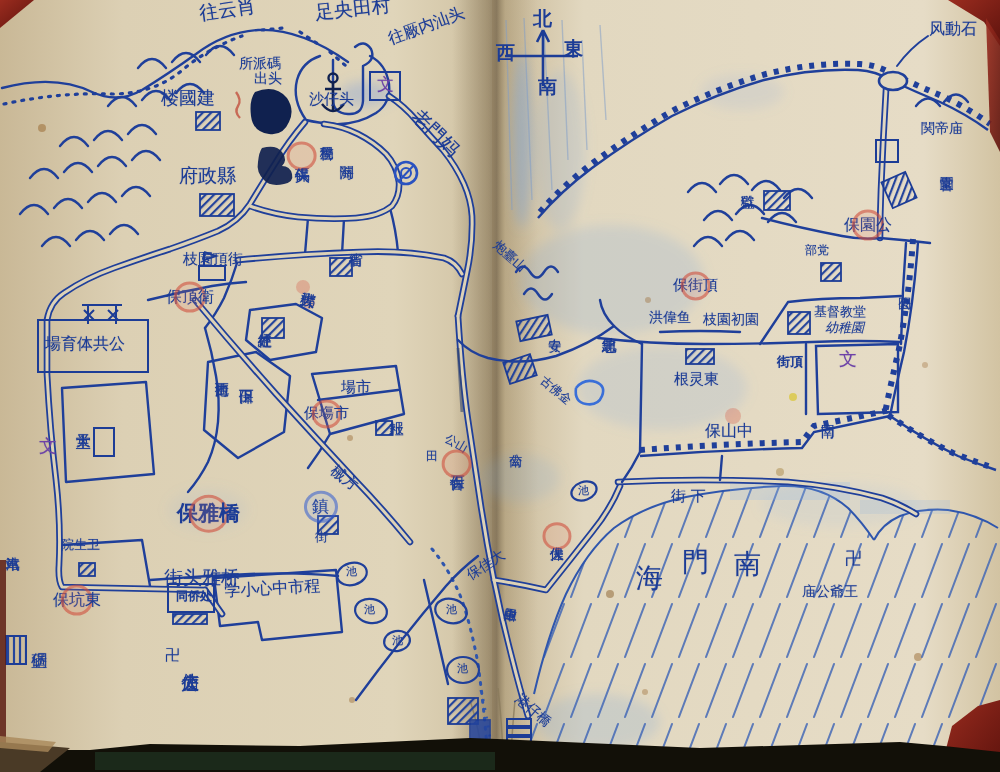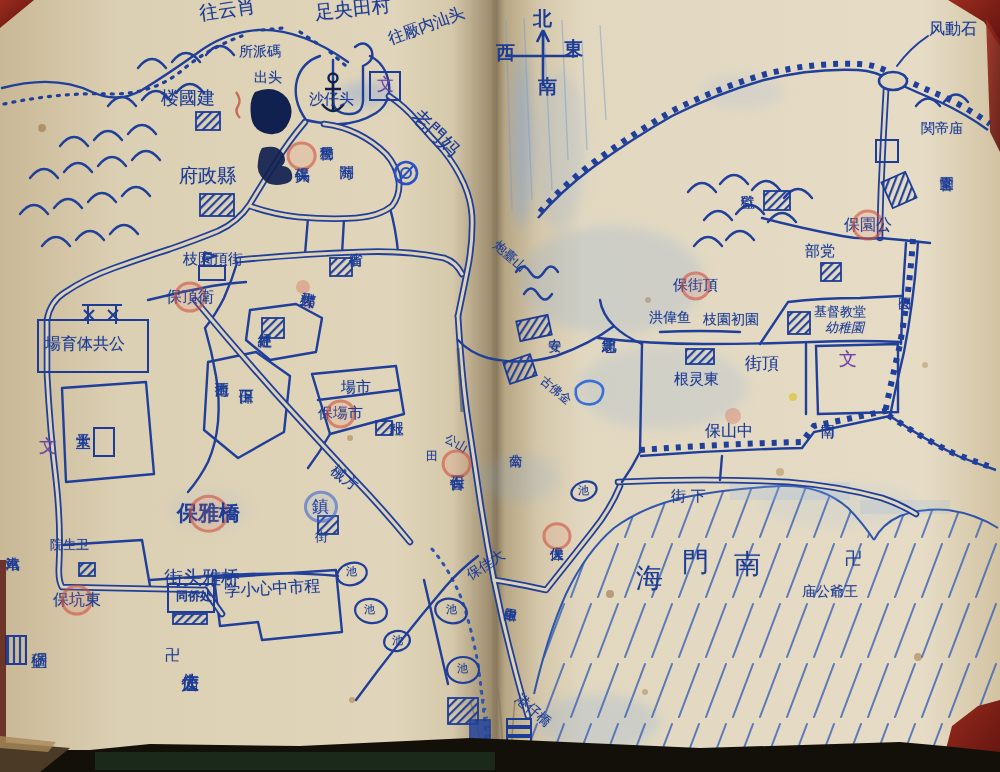--- a/index.html
+++ b/index.html
@@ -324,51 +324,51 @@
   <div class="compass" style="left:533px;top:6px">北</div>
   <div class="compass" style="left:538px;top:74px">南</div>
   <div class="compass" style="left:496px;top:40px">西</div>
   <div class="compass" style="left:564px;top:36px">東</div>
 </div>
 
 <div id="labels">
       <div class="lab" style="left: 198px; top: 4px; font-size: 19px; transform: rotate(-8deg);"><span>往</span><span>云</span><span>肖</span></div>
       <div class="lab" style="left: 314px; top: 3px; font-size: 19px; transform: rotate(-6deg);"><span>足</span><span>央</span><span>田</span><span>村</span></div>
       <div class="lab" style="left: 386px; top: 32px; font-size: 16px; transform: rotate(-20deg);"><span>往</span><span>厰</span><span>内</span><span>汕</span><span>头</span></div>
-      <div class="lab" style="left: 239px; top: 44px; font-size: 14px;"><span>所</span><span>派</span><span>碼</span></div>
-      <div class="lab" style="left: 254px; top: 71px; font-size: 14px; font-family: Liberation Serif, serif;"><span>出</span><span>头</span></div>
+      <div class="lab" style="left: 239px; top: 56px; font-size: 14px;"><span>所</span><span>派</span><span>碼</span></div>
+      <div class="lab" style="left: 254px; top: 71px; font-size: 14px;"><span>出</span><span>头</span></div>
       <div class="lab" style="left: 161px; top: 89px; font-size: 18px;"><span>楼</span><span>國</span><span>建</span></div>
       <div class="lab" style="left: 309px; top: 92px; font-size: 15px;"><span>沙</span><span>仔</span><span>头</span></div>
       <div class="lab" style="left: 377px; top: 76px; font-size: 17px; color: rgb(112, 64, 168);"><span>文</span></div>
       <div class="lab" style="left: 422px; top: 106px; font-size: 19px; transform: rotate(44deg);"><span>老</span><span>門</span><span>妈</span></div>
       <div class="lab" style="left: 179px; top: 166px; font-size: 19px;"><span>府</span><span>政</span><span>縣</span></div>
       <div class="lab v" style="left: 294px; top: 156px; font-size: 15px;"><span class="ring ">碼</span><span>头</span><span>保</span></div>
       <div class="lab v" style="left: 320px; top: 136px; font-size: 14px;"><span>稅</span><span>警</span><span>局</span></div>
       <div class="lab v" style="left: 340px; top: 155px; font-size: 14px;"><span>海</span><span>關</span></div>
       <div class="lab v" style="left: 349px; top: 242px; font-size: 14px;"><span>省</span><span>衙</span></div>
       <div class="lab" style="left: 183px; top: 252px; font-size: 15px;"><span>枝</span><span>園</span><span>頂</span><span>街</span></div>
       <div class="lab" style="left: 166px; top: 289px; font-size: 16px;"><span>保</span><span class="ring ">頂</span><span>衛</span></div>
       <div class="lab v" style="left: 304px; top: 279px; font-size: 15px; transform: rotate(12deg);"><span>大</span><span>楪</span><span>郵</span></div>
       <div class="lab v" style="left: 258px; top: 323px; font-size: 14px;"><span>經</span><span>征</span><span>处</span></div>
       <div class="lab" style="left: 45px; top: 336px; font-size: 16px;"><span>場</span><span>育</span><span>体</span><span>共</span><span>公</span></div>
       <div class="lab" style="left: 39px; top: 437px; font-size: 18px; color: rgb(112, 64, 168);"><span>文</span></div>
       <div class="lab v" style="left: 75px; top: 422px; font-size: 15px;"><span>天</span><span>主</span><span>堂</span></div>
       <div class="lab v" style="left: 215px; top: 372px; font-size: 14px;"><span>西</span><span>池</span><span>街</span></div>
       <div class="lab v" style="left: 238px; top: 378px; font-size: 15px;"><span>下</span><span>田</span><span>保</span></div>
       <div class="lab" style="left: 341px; top: 380px; font-size: 15px;"><span>場</span><span>市</span></div>
-      <div class="lab" style="left: 318px; top: 406px; font-size: 15px;"><span>保</span><span class="ring ">塲</span><span>市</span></div>
+      <div class="lab" style="left: 304px; top: 406px; font-size: 15px;"><span>保</span><span class="ring ">塲</span><span>市</span></div>
       <div class="lab v" style="left: 390px; top: 410px; font-size: 14px;"><span>报</span><span>社</span></div>
       <div class="lab" style="left: 337px; top: 463px; font-size: 15px; transform: rotate(38deg);"><span>械</span><span>方</span></div>
       <div class="lab" style="left: 312px; top: 498px; font-size: 17px;"><span class="ring blue">鎮</span></div>
       <div class="lab" style="left: 315px; top: 530px; font-size: 13px;"><span>街</span></div>
       <div class="lab b" style="left: 177px; top: 503px; font-size: 21px;"><span>保</span><span class="ring ">雅</span><span>橋</span></div>
       <div class="lab" style="left: 164px; top: 548px; font-size: 19px; margin-top: 20px;"><span>街</span><span>头</span><span>雅</span><span>桥</span></div>
       <div class="lab" style="left: 176px; top: 590px; font-size: 12px; font-weight: bold;"><span>同</span><span>侨</span><span>处</span></div>
       <div class="lab" style="left: 224px; top: 583px; font-size: 16px; transform: rotate(-3deg);"><span>学</span><span>小</span><span>心</span><span>中</span><span>市</span><span>程</span></div>
-      <div class="lab" style="left: 50px; top: 538px; font-size: 13px;"><span>院</span><span>生</span><span>卫</span></div>
+      <div class="lab" style="left: 61px; top: 538px; font-size: 13px;"><span>院</span><span>生</span><span>卫</span></div>
       <div class="lab v" style="left: 6px; top: 546px; font-size: 14px;"><span>汽</span><span>車</span><span>站</span></div>
       <div class="lab" style="left: 53px; top: 592px; font-size: 16px;"><span>保</span><span class="ring ">坑</span><span>東</span></div>
       <div class="lab v" style="left: 31px; top: 640px; font-size: 16px;"><span>碉</span><span>堡</span></div>
       <div class="lab" style="left: 165px; top: 648px; font-size: 15px;"><span>卍</span></div>
       <div class="lab v" style="left: 181px; top: 659px; font-size: 18px;"><span>大</span><span>使</span><span>公</span><span>庙</span></div>
       <div class="lab" style="left: 346px; top: 566px; font-size: 11px;"><span>池</span></div>
       <div class="lab" style="left: 364px; top: 604px; font-size: 11px;"><span>池</span></div>
       <div class="lab" style="left: 392px; top: 635px; font-size: 11px;"><span>池</span></div>
       <div class="lab" style="left: 446px; top: 604px; font-size: 11px;"><span>池</span></div>
       <div class="lab" style="left: 457px; top: 663px; font-size: 11px;"><span>池</span></div>
@@ -382,31 +382,31 @@
       <div class="lab v" style="left: 449px; top: 464px; font-size: 15px;"><span>石</span><span class="ring ">古</span><span>保</span></div>
       <div class="lab" style="left: 464px; top: 570px; font-size: 14px; transform: rotate(-33deg);"><span>保</span><span>佳</span><span>大</span></div>
       <div class="lab v" style="left: 550px; top: 536px; font-size: 14px;"><span>大</span><span class="ring ">佳</span><span>保</span></div>
       <div class="lab v" style="left: 507px; top: 597px; font-size: 13px; transform: rotate(10deg);"><span>自</span><span>卫</span><span>中</span><span>隊</span></div>
       <div class="lab" style="left: 522px; top: 691px; font-size: 14px; transform: rotate(40deg);"><span>港</span><span>仔</span><span>橋</span></div>
       <div class="lab" style="left: 929px; top: 21px; font-size: 16px;"><span>风</span><span>動</span><span>石</span></div>
       <div class="lab" style="left: 921px; top: 121px; font-size: 14px;"><span>関</span><span>帝</span><span>庙</span></div>
       <div class="lab v" style="left: 940px; top: 166px; font-size: 14px;"><span>呈</span><span>官</span><span>園</span></div>
       <div class="lab v" style="left: 741px; top: 184px; font-size: 14px;"><span>監</span><span>獄</span></div>
       <div class="lab" style="left: 844px; top: 217px; font-size: 16px;"><span>保</span><span class="ring ">園</span><span>公</span></div>
-      <div class="lab" style="left: 805px; top: 244px; font-size: 15px;"><span>部</span><span>党</span></div>
+      <div class="lab" style="left: 805px; top: 244px; font-size: 12px;"><span>部</span><span>党</span></div>
       <div class="lab v" style="left: 898px; top: 287px; font-size: 13px;"><span>公</span><span>園</span></div>
       <div class="lab" style="left: 673px; top: 278px; font-size: 15px; text-decoration: underline;"><span>保</span><span class="ring ">街</span><span>頂</span></div>
       <div class="lab" style="left: 649px; top: 310px; font-size: 14px;"><span>洪</span><span>偉</span><span>鱼</span></div>
       <div class="lab" style="left: 703px; top: 312px; font-size: 14px;"><span>枝</span><span>園</span><span>初</span><span>園</span></div>
       <div class="lab" style="left: 814px; top: 305px; font-size: 13px;"><span>基</span><span>督</span><span>教</span><span>堂</span></div>
       <div class="lab" style="left: 825px; top: 321px; font-size: 13px; font-style: italic;"><span>幼</span><span>稚</span><span>園</span></div>
       <div class="lab" style="left: 839px; top: 350px; font-size: 18px; color: rgb(112, 64, 168);"><span>文</span></div>
       <div class="lab v" style="left: 601px; top: 326px; font-size: 15px;"><span>鎮</span><span>北</span><span>忠</span></div>
       <div class="lab" style="left: 674px; top: 372px; font-size: 15px;"><span>根</span><span>灵</span><span>東</span></div>
-      <div class="lab" style="left: 745px; top: 355px; font-size: 17px;"><span>街</span><span>頂</span></div>
+      <div class="lab" style="left: 777px; top: 355px; font-size: 13px; font-weight: bold;"><span>街</span><span>頂</span></div>
       <div class="lab" style="left: 705px; top: 423px; font-size: 16px;"><span>保</span><span>山</span><span>中</span></div>
       <div class="lab v" style="left: 821px; top: 414px; font-size: 14px;"><span>南</span><span>門</span></div>
       <div class="lab" style="left: 671px; top: 489px; font-size: 15px;"><span>街</span><span> </span><span>下</span></div>
       <div class="lab" style="left: 636px; top: 564px; font-size: 27px;"><span>海</span></div>
       <div class="lab" style="left: 682px; top: 548px; font-size: 27px;"><span>門</span></div>
       <div class="lab" style="left: 734px; top: 550px; font-size: 27px;"><span>南</span></div>
       <div class="lab" style="left: 845px; top: 550px; font-size: 17px;"><span>卍</span></div>
       <div class="lab" style="left: 802px; top: 584px; font-size: 14px;"><span>庙</span><span>公</span><span>爺</span><span>王</span></div>
     </div>
 

